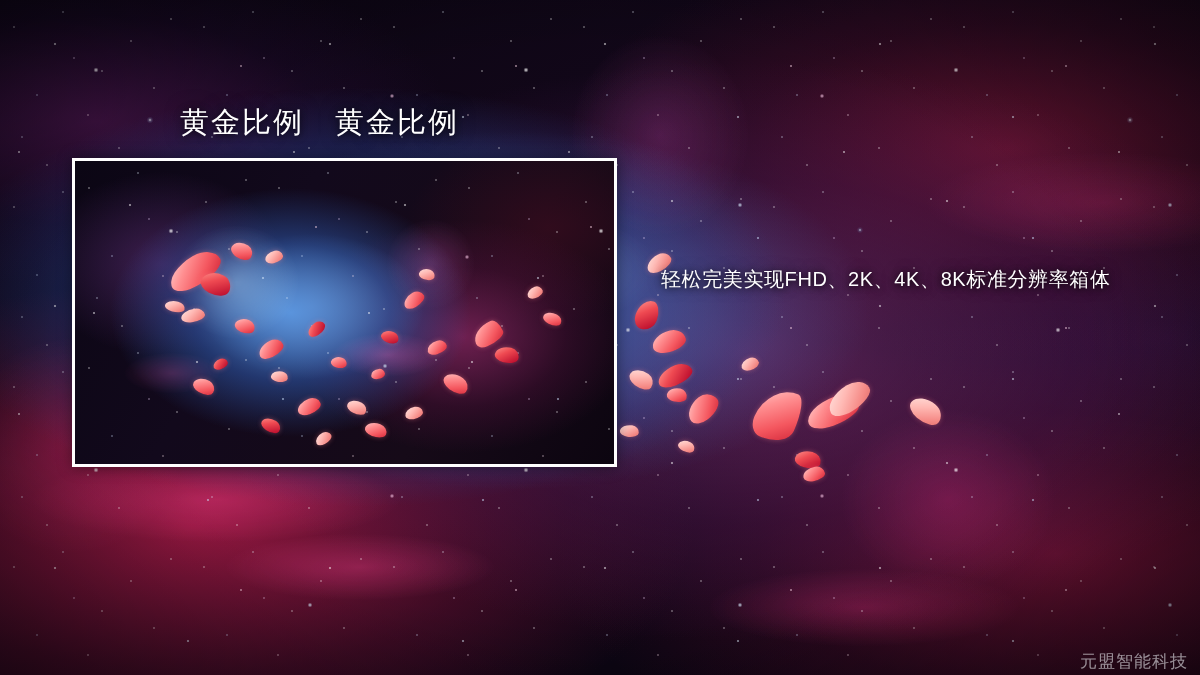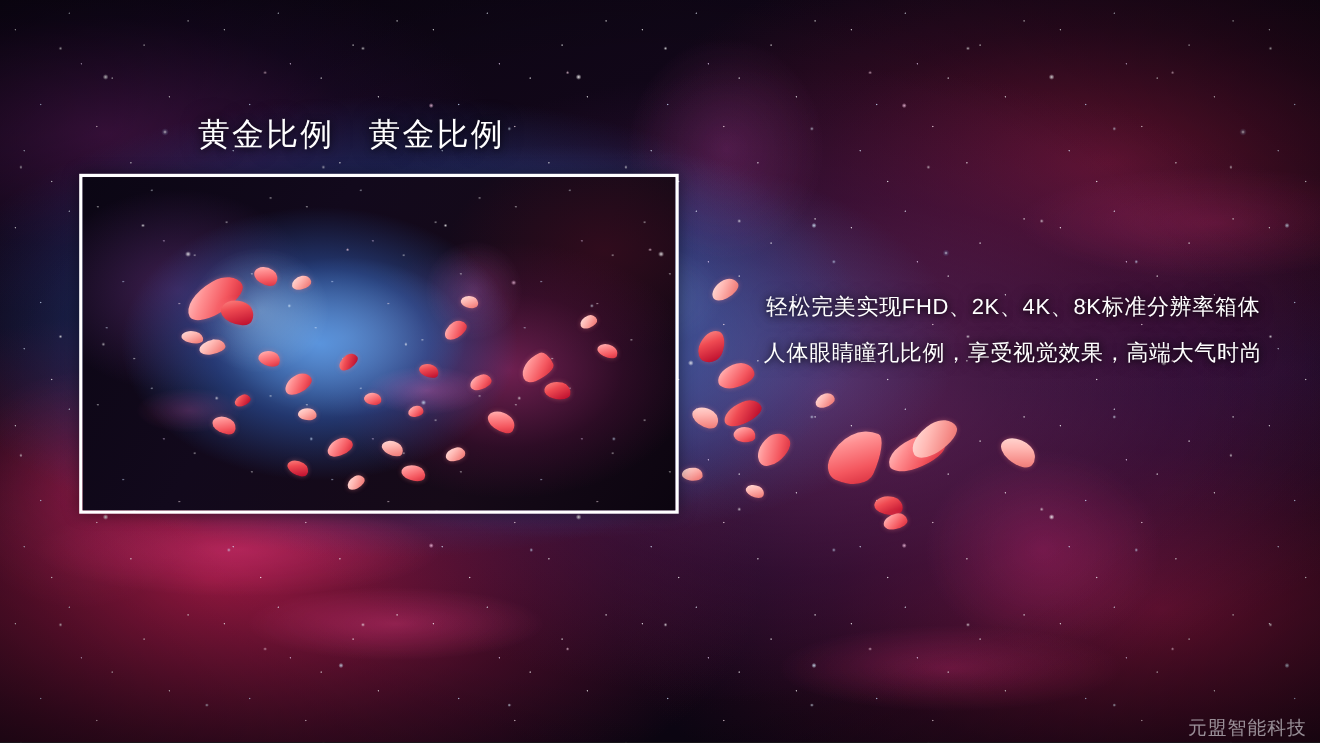--- a/index.html
+++ b/index.html
@@ -124,21 +124,21 @@
       radial-gradient(ellipse 11% 20% at 66% 34%, rgba(190,90,180,0.35) 0%, rgba(190,90,180,0) 74%),
       radial-gradient(ellipse 12% 9% at 18% 70%, rgba(180,50,110,0.35) 0%, rgba(180,50,110,0) 74%);
   }
 
   
   #title{position:absolute;left:180px;top:103px;color:#ffffff;font-size:29px;
          letter-spacing:2px;white-space:pre;
          text-shadow:0 1px 7px rgba(0,0,0,.75),0 0 18px rgba(0,0,0,.5);}
   #body-text{position:absolute;left:661px;top:258px;width:520px;}
   #body-text .line{color:#ffffff;font-size:20px;line-height:42px;letter-spacing:.6px;white-space:pre;
-                   text-shadow:0 1px 6px rgba(0,0,0,.8),0 0 14px rgba(0,0,0,.55);text-align:center;}
+                   text-shadow:0 1px 6px rgba(0,0,0,.8),0 0 14px rgba(0,0,0,.55);}
   #watermark{position:absolute;left:1080px;top:650px;color:rgba(226,226,230,.62);
              font-size:17px;letter-spacing:1px;white-space:pre;}
 </style>
 </head>
 <body>
 
 <div id="slide">
 
   <div class="bg-layer base"></div>
   <div class="bg-layer wisps"></div>
@@ -206,18 +206,17 @@
           <div class="petal pale" style="left: 240px; top: 272px; width: 17px; height: 11px; transform: rotate(-28deg);"></div>
           <div class="petal deep" style="left: 186px; top: 258px; width: 20px; height: 13px; transform: rotate(32deg);"></div>
           <div class="petal pale" style="left: 452px; top: 126px; width: 16px; height: 11px; transform: rotate(-20deg);"></div>
           <div class="petal" style="left: 468px; top: 152px; width: 19px; height: 12px; transform: rotate(26deg);"></div>
         </div>
     </div>
   </div>
 
   <div id="body-text">
     <div class="line">轻松完美实现FHD、2K、4K、8K标准分辨率箱体</div>
-    <div class="line">人体眼睛瞳孔比例，享受视觉效果，高端大气时尚</div>
   </div>
 
   <div id="watermark">元盟智能科技</div>
 
 </div>
 
 </body></html>

